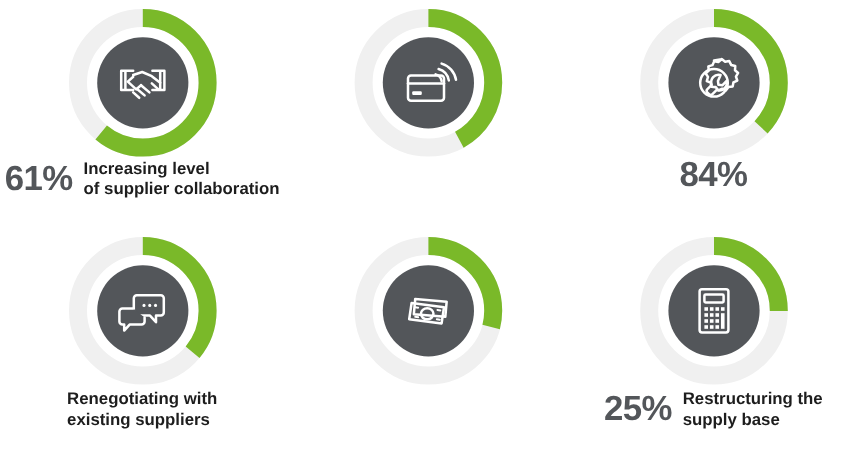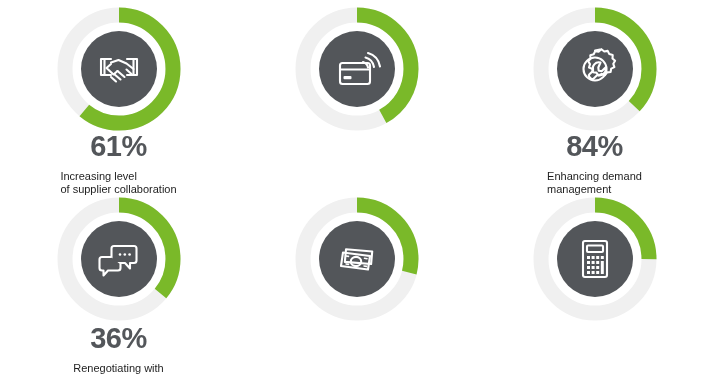--- a/index.html
+++ b/index.html
@@ -33,37 +33,36 @@
   }
   .donut-wrap svg {
     display: block;
   }
   .caption {
     position: absolute;
     left: 0;
     top: 132px;
     width: 237px;
     display: flex;
-    flex-direction: column;
     align-items: center;
     justify-content: center;
     gap: 9px;
   }
   .pct {
     font-size: 29px;
     font-weight: bold;
     color: #53565a;
     letter-spacing: -0.5px;
     line-height: 1;
     white-space: nowrap;
     flex: 0 0 auto;
   }
   .label {
-    font-size: 11px;
-    font-weight: normal;
+    font-size: 14px;
+    font-weight: bold;
     color: #1d1d1d;
     line-height: 1.22;
     white-space: pre-line;
     flex: 0 0 auto;
   }
   
   .row2 .caption { top: 134px; }
 </style>
 </head>
 <body>
@@ -122,42 +121,39 @@
         <g fill="none" stroke="#ffffff" stroke-width="2.1" stroke-linejoin="round">
           <path d="M65 45.5
                    l3.6 1 l2.8 -2.3 l2.9 2.3 l3.4 -0.6 l1.6 3.2 l3.4 0.9 l-0.2 3.5 l2.6 2.3 l-1.8 3 l1.1 3.3 l-3.2 1.5 l-0.6 3.4 l-3.5 0.4 l-2.1 2.8 l-3.2 -1.3 l-3.2 1.4 l-2.2 -2.7 l-3.5 -0.3 l-0.7 -3.4 l-3.2 -1.4 l1 -3.4 l-1.9 -2.9 l2.5 -2.4 l-0.3 -3.5 l3.4 -1 l1.5 -3.2 l3.4 0.5 l2.8 -2.3 Z" transform="translate(0,1)"></path>
           <circle cx="65" cy="65" r="11.5"></circle>
           <path d="M70.5 58.5 a6.2 6.2 0 0 0 -7.4 8.2 l-3.6 3.6 a2 2 0 0 0 0 2.8 l1.4 1.4 a2 2 0 0 0 2.8 0 l3.6 -3.6 a6.2 6.2 0 0 0 8.2 -7.4 l-3.6 3.6 l-3.2 -0.4 l-0.4 -3.2 Z" stroke-linecap="round"></path>
         </g>
       </svg>
     </div>
     <div class="caption">
       <div class="pct">84%</div>
-      <div class="label">Enhancing demand
-management</div>
     </div>
   </div>
 
   <div class="cell row2" style="left:0px;  top:190px;">
     <div class="donut-wrap">
       <svg width="130" height="130" viewBox="0 0 130 130">
         <circle cx="65" cy="65" r="54" fill="none" stroke="#f0f0f0" stroke-width="15"></circle>
         <circle class="arc" cx="65" cy="65" r="54" fill="none" stroke="#7ab929" stroke-width="15" stroke-dasharray="122.15 217.15" transform="rotate(-90 65 65)"></circle>
         <circle cx="65" cy="65" r="38" fill="#53565a"></circle>
         <g fill="none" stroke="#ffffff" stroke-width="2.1" stroke-linejoin="round" stroke-linecap="round">
           <path d="M60 52 h20 a2.5 2.5 0 0 1 2.5 2.5 v12 a2.5 2.5 0 0 1 -2.5 2.5 h-4 l0 5.5 l-5 -5.5 h-11 a2.5 2.5 0 0 1 -2.5 -2.5 v-12 a2.5 2.5 0 0 1 2.5 -2.5 Z"></path>
           <circle cx="66" cy="60.5" r="1.3" fill="#ffffff" stroke="none"></circle>
           <circle cx="70.8" cy="60.5" r="1.3" fill="#ffffff" stroke="none"></circle>
           <circle cx="75.6" cy="60.5" r="1.3" fill="#ffffff" stroke="none"></circle>
           <path d="M57 63 h-9 a2.5 2.5 0 0 0 -2.5 2.5 v8.5 a2.5 2.5 0 0 0 2.5 2.5 h1.5 l0 5 l4.5 -5 h10 a2.5 2.5 0 0 0 2.5 -2.5 v-3.5" fill="#53565a"></path>
         </g>
       </svg>
     </div>
     <div class="caption">
-      <div class="pct">36%</div>
       <div class="label">Renegotiating with
 existing suppliers</div>
     </div>
   </div>
 
   <div class="cell row2" style="left:238px; top:190px;">
     <div class="donut-wrap">
       <svg width="130" height="130" viewBox="0 0 130 130">
         <circle cx="65" cy="65" r="54" fill="none" stroke="#f0f0f0" stroke-width="15"></circle>
         <circle class="arc" cx="65" cy="65" r="54" fill="none" stroke="#7ab929" stroke-width="15" stroke-dasharray="98.39 240.90" transform="rotate(-90 65 65)"></circle>
@@ -193,15 +189,20 @@
             <rect x="61.6" y="72" width="3" height="3"></rect>
             <rect x="66.2" y="72" width="3" height="3"></rect>
             <rect x="57" y="77" width="3" height="3"></rect>
             <rect x="61.6" y="77" width="3" height="3"></rect>
             <rect x="66.2" y="77" width="3" height="3"></rect>
             <rect x="70.8" y="67" width="3" height="13"></rect>
           </g>
         </g>
       </svg>
     </div>
+    <div class="caption">
+      <div class="pct">25%</div>
+      <div class="label">Restructuring the
+supply base</div>
+    </div>
   </div>
 
 </div>
 
 </body></html>

